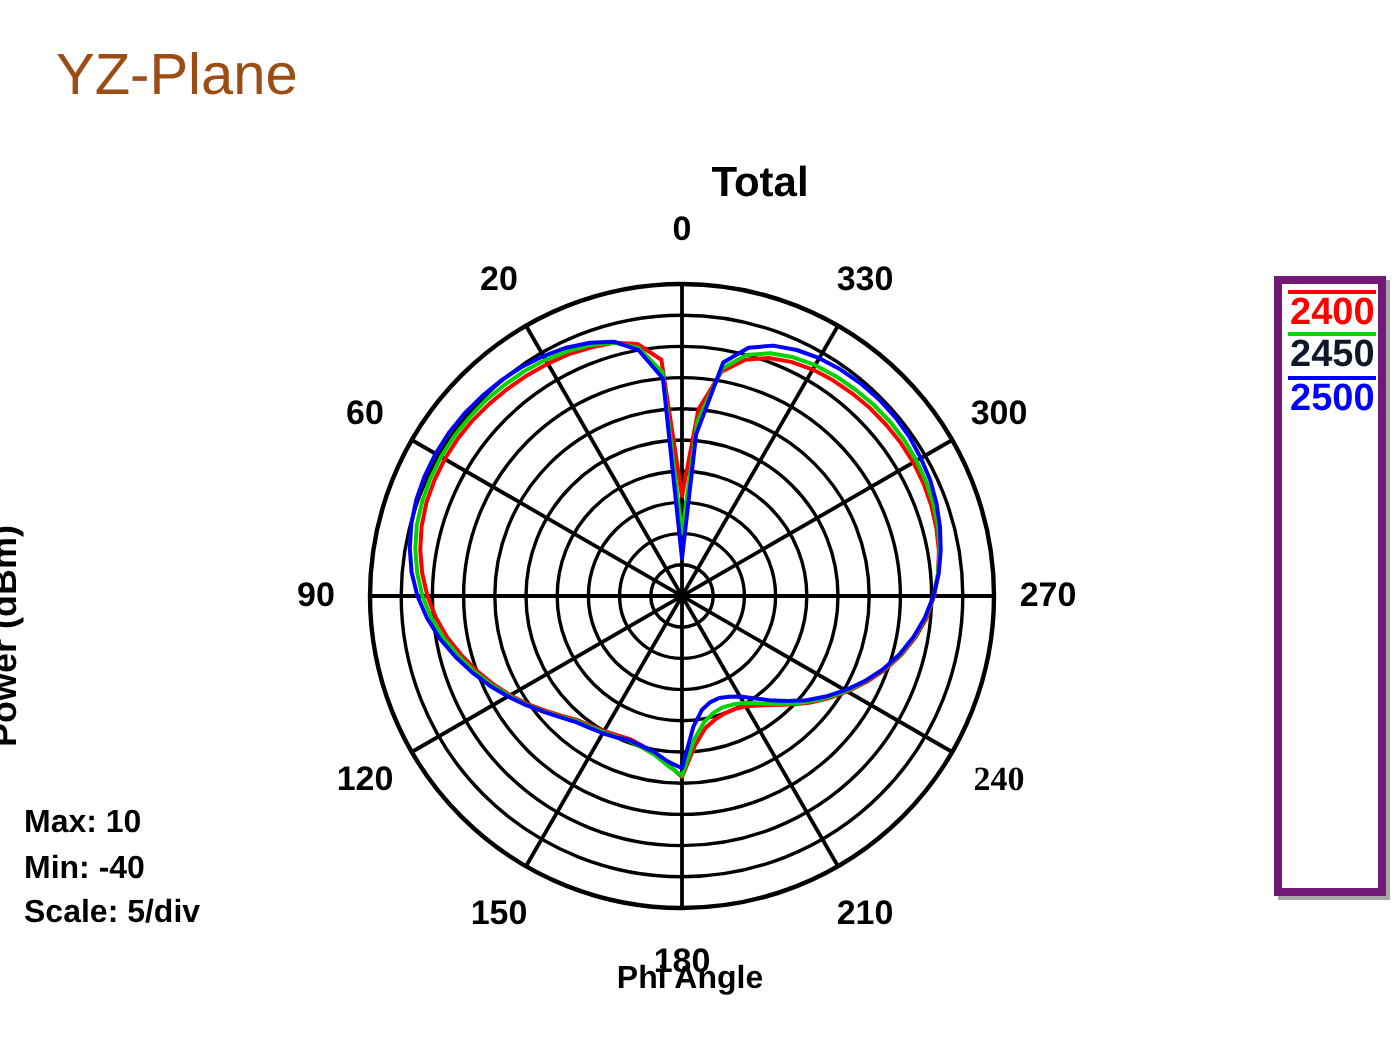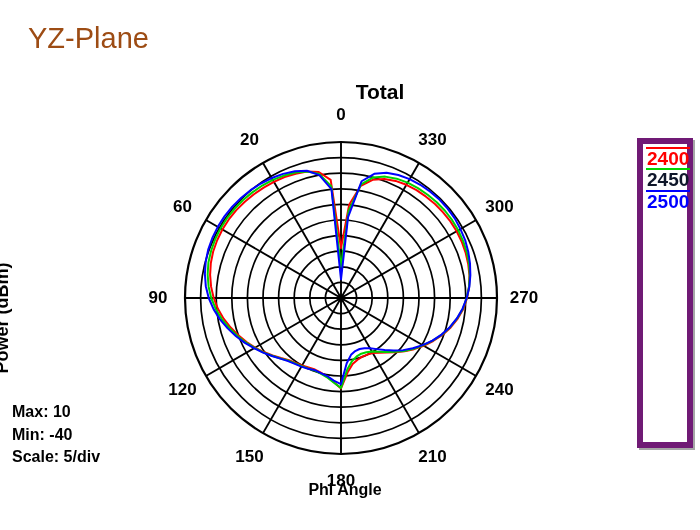--- a/index.html
+++ b/index.html
@@ -94,21 +94,21 @@
     line-height: 1.42;
   }
   #info-block div { white-space: nowrap; }
   
   #legend-box {
     position: absolute;
     left: 637px;
     top: 138px;
     width: 56px;
     height: 310px;
-    border: 6px solid #701a75;
+    border: 4px solid #701a75;
     background: #ffffff;
     box-sizing: border-box;
     box-shadow: 2px 2px 0 rgba(0,0,0,0.35);
   }
   .legend-entry {
     position: relative;
     margin: 0 3px;
   }
   .legend-swatch {
     height: 2px;
@@ -165,21 +165,21 @@
       </svg>
     <div id="angle-labels">
         <div class="angle-label" style="left: 186px; top: 3px;">0</div>
         <div class="angle-label" style="left: 94.5px; top: 27.5px;">20</div>
         <div class="angle-label" style="left: 27.5px; top: 94.5px;">60</div>
         <div class="angle-label" style="left: 3px; top: 186px;">90</div>
         <div class="angle-label" style="left: 27.5px; top: 277.5px;">120</div>
         <div class="angle-label" style="left: 94.5px; top: 344.5px;">150</div>
         <div class="angle-label" style="left: 186px; top: 369px;">180</div>
         <div class="angle-label" style="left: 277.5px; top: 344.5px;">210</div>
-        <div class="angle-label" style="left: 344.5px; top: 277.5px;">240</div>
+        <div class="angle-label" style="left: 344.5px; top: 277.5px; font-family: Liberation Serif, serif;">240</div>
         <div class="angle-label" style="left: 369px; top: 186px;">270</div>
         <div class="angle-label" style="left: 344.5px; top: 94.5px;">300</div>
         <div class="angle-label" style="left: 277.5px; top: 27.5px;">330</div>
       </div>
   </div>
 
   <div id="info-block">
     <div>Max: 10</div>
     <div>Min: -40</div>
     <div>Scale: 5/div</div>

